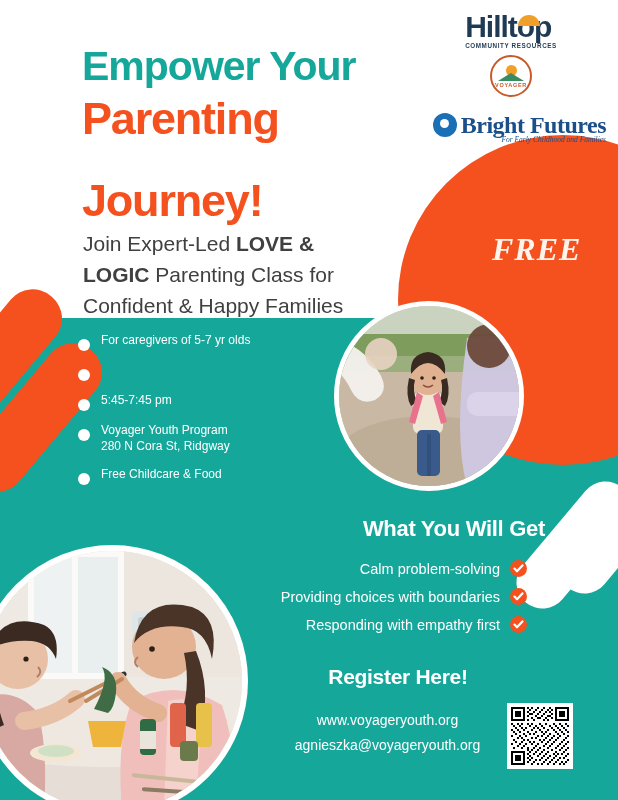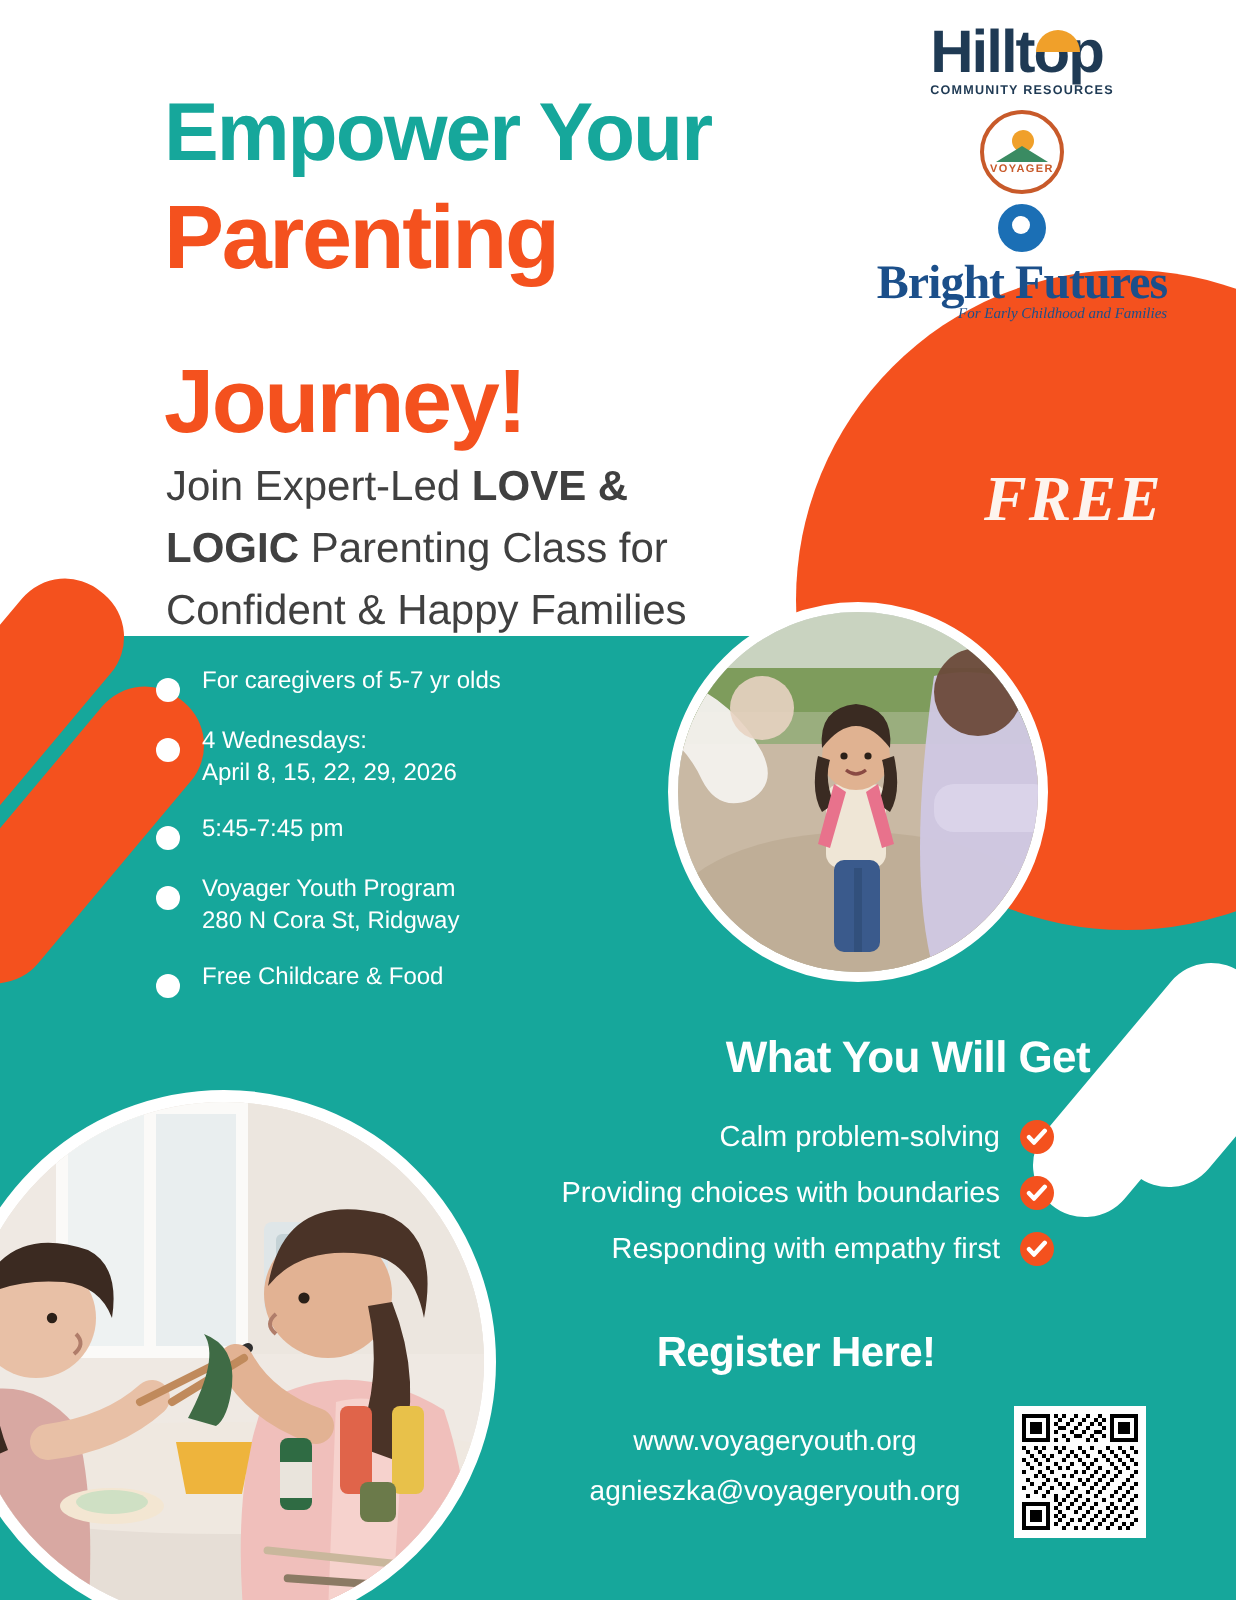--- a/index.html
+++ b/index.html
@@ -132,25 +132,24 @@
   }
   .voyager-txt{
     font-size:5.5px;
     font-weight:bold;
     color:#c85a2a;
     letter-spacing:0.7px;
     margin-top:1px;
   }
   .bright{
     display:flex;
-    align-items:center;
+    align-items:flex-start;
     justify-content:flex-end;
     gap:4px;
-    margin-top:5px;
-    flex-direction:column;
+    margin-top:16px;
   }
   .bright-mark{
     width:24px;height:24px;
     border-radius:50%;
     background:#1b6fb5;
     position:relative;
     flex:0 0 auto;
   }
   .bright-mark::after{
     content:"";
@@ -475,24 +474,20 @@
 
   <div class="bullets">
     <div class="bullet">
       <span class="dot"></span>
       <span class="btext">
         <span>For caregivers of 5-7 yr olds</span>
       </span>
     </div>
     <div class="bullet">
       <span class="dot"></span>
-      <span class="btext">
-        <span>4 Wednesdays:</span><br>
-        <span>April 8, 15, 22, 29, 2026</span>
-      </span>
     </div>
     <div class="bullet">
       <span class="dot"></span>
       <span class="btext">
         <span>5:45-7:45  pm</span>
       </span>
     </div>
     <div class="bullet">
       <span class="dot"></span>
       <span class="btext">

